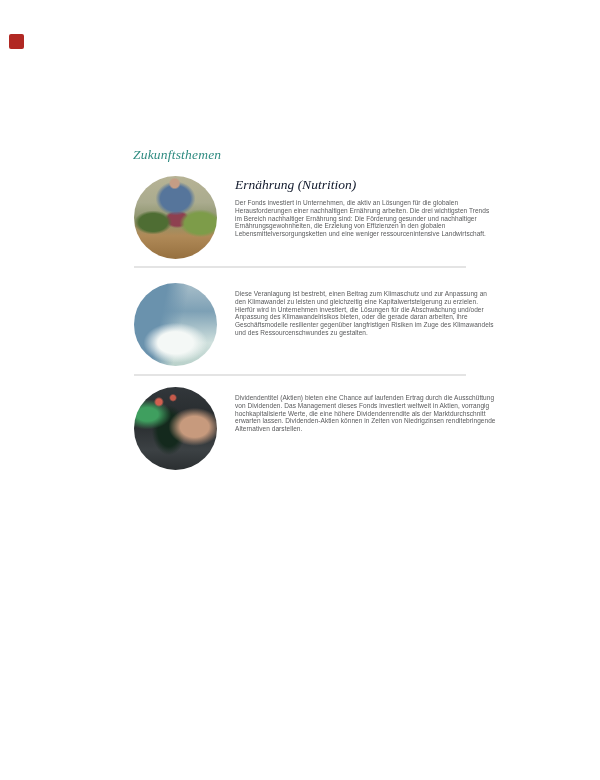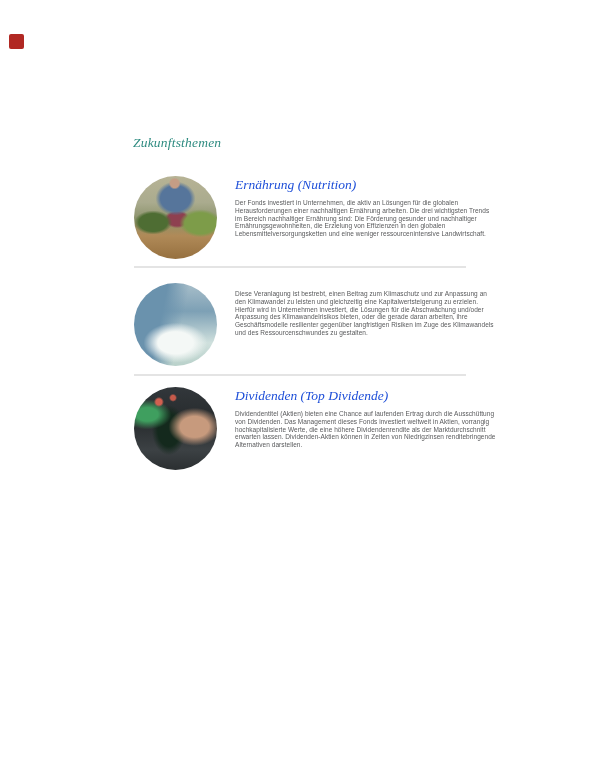--- a/index.html
+++ b/index.html
@@ -17,21 +17,21 @@
     position: absolute;
     left: 9px; top: 34px;
     width: 15px; height: 15px;
     background: #b12823;
     border-radius: 2px;
   }
 
   
   .page-title {
     position: absolute;
-    left: 133px; top: 135px;
+    left: 133px; top: 147px;
     font-family: "Liberation Serif", serif;
     font-style: italic;
     font-size: 13.5px;
     letter-spacing: 0.2px;
     color: #2e8b80;
     white-space: nowrap;
   }
 
   
   .section { position: absolute; left: 134px; width: 366px; }
@@ -74,21 +74,21 @@
       linear-gradient(180deg, #32373b 0%, #272b2d 40%, #3c4144 76%, #2b2f31 100%);
   }
 
   .section-text { position: absolute; left: 101px; top: 1px; width: 263px; }
 
   .section-title {
     font-family: "Liberation Serif", serif;
     font-style: italic;
     font-size: 13.5px;
     line-height: 16px;
-    color: #1d4ed8;
+    color: #0f172a;
     white-space: nowrap;
   }
 
   .section-body {
     margin-top: 6px;
     font-size: 6.5px;
     line-height: 7.8px;
     letter-spacing: 0.05px;
     color: #58595b;
   }
@@ -127,18 +127,17 @@
     <div class="section-text">
       <div class="section-body">Diese Veranlagung ist bestrebt, einen Beitrag zum Klimaschutz und zur Anpassung an den Klimawandel zu leisten und gleichzeitig eine Kapitalwertsteigerung zu erzielen. Hierfür wird in Unternehmen investiert, die Lösungen für die Abschwächung und/oder Anpassung des Klimawandelrisikos bieten, oder die gerade daran arbeiten, ihre Geschäftsmodelle resilienter gegenüber langfristigen Risiken im Zuge des Klimawandels und des Ressourcenschwundes zu gestalten.</div>
     </div>
   </div>
 
   <div class="divider divider-2"></div>
 
   <div class="section section-3">
     <div class="avatar avatar-dividends"></div>
     <div class="section-text">
-      <div class="section-title">Dividenden (Top Dividende)</div>
       <div class="section-body">Dividendentitel (Aktien) bieten eine Chance auf laufenden Ertrag durch die Ausschüttung von Dividenden. Das Management dieses Fonds investiert weltweit in Aktien, vorrangig hochkapitalisierte Werte, die eine höhere Dividendenrendite als der Marktdurchschnitt erwarten lassen. Dividenden-Aktien können in Zeiten von Niedrigzinsen renditebringende Alternativen darstellen.</div>
     </div>
   </div>
 
 </div>
 
 </body></html>

